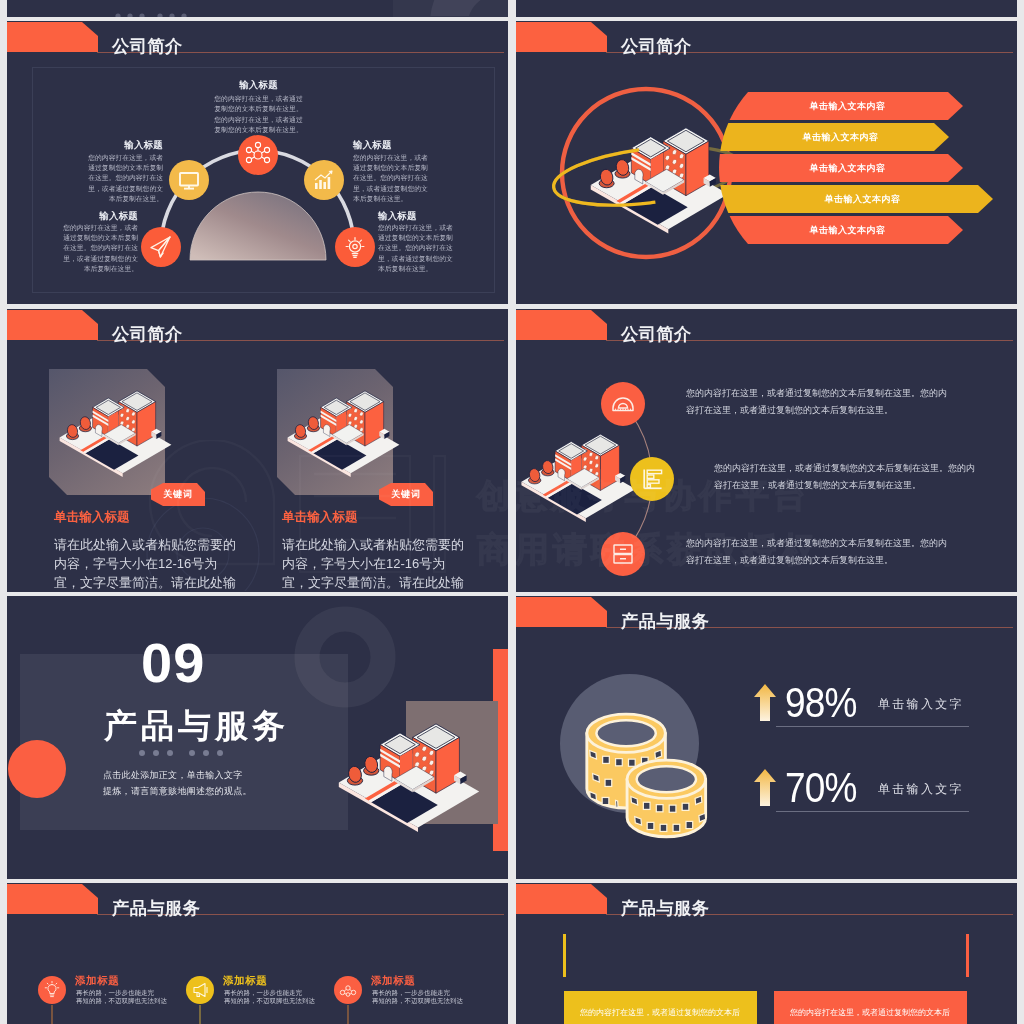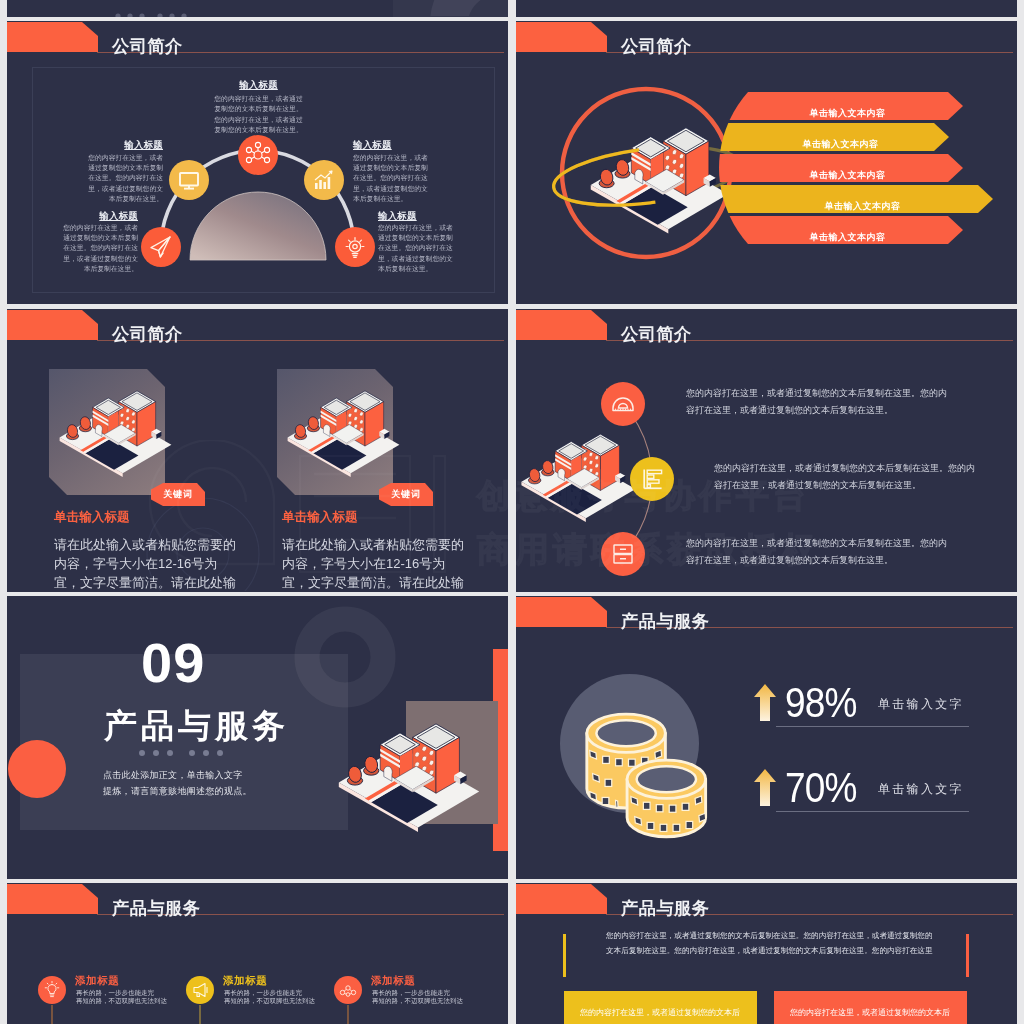--- a/index.html
+++ b/index.html
@@ -14,26 +14,26 @@
              clip-path: polygon(0 0, 75px 0, 100% 14px, 100% 100%, 0 100%); }
   .hdr-rule { position:absolute; left:90px; top:31px; right:4px; height:1px; background:#8a524c; }
   .hdr-title { position:absolute; left:105px; top:17px; font-size:17.2px; font-weight:bold;
                color:#f0f1f4; letter-spacing:0.5px; line-height:1; white-space:nowrap; }
 
   svg.iso { position:absolute; overflow:visible; }
   .abs { position:absolute; }
 
   
   .s2-box { position:absolute; left:25px; top:46px; right:13px; bottom:11px; border:1px solid #3b3f57; }
-  .s2-head { position:absolute; font-size:9.4px; font-weight:bold; color:#eceef4; white-space:nowrap; letter-spacing:.3px;text-decoration:underline; }
+  .s2-head { position:absolute; font-size:9.4px; font-weight:bold; color:#eceef4; white-space:nowrap; letter-spacing:.3px; }
   .s2-body { position:absolute; font-size:6.8px; color:#b7b9c8; line-height:1.5; }
   .node { position:absolute; border-radius:50%; }
 
   
-  .arrowbar { position:absolute; height:24px; display:flex; align-items:flex-end; justify-content:center;
+  .arrowbar { position:absolute; height:24px; display:flex; align-items:center; justify-content:center;
               font-size:9px; font-weight:bold; color:#fff; letter-spacing:.5px; }
 
   
   .kw { position:absolute; width:54px; height:23px; background:#fb5f42; color:#fff;
         font-size:9px; font-weight:bold; letter-spacing:.8px; display:flex; align-items:center; justify-content:center;
         clip-path: polygon(12px 0, calc(100% - 8px) 0, 100% 9px, 100% 100%, 12px 100%, 0 72%, 0 28%); }
   .s4-h { position:absolute; font-size:12.6px; font-weight:bold; color:#fc6140; letter-spacing:0px; }
   .s4-b { position:absolute; font-size:13px; color:#d6d8e2; line-height:1.48; }
 
   
@@ -680,21 +680,20 @@
 </div>
 
 <div class="slide c2 r5">
   <div class="hdr-tab"></div>
   <div class="hdr-rule"></div>
   <div class="hdr-title">产品与服务</div>
 
   <div class="abs" style="left:47px;top:51px;width:3px;height:43px;background:#edc01c;"></div>
   <div class="abs" style="left:450px;top:51px;width:3px;height:43px;background:#fb5f42;"></div>
 
-  <div class="s9-b" style="left:90px;top:45px;width:330px;">您的内容打在这里，或者通过复制您的文本后复制在这里。您的内容打在这里，或者通过复制您的文本后复制在这里。您的内容打在这里，或者通过复制您的文本后复制在这里。您的内容打在这里</div>
 
   <div class="s9-card" style="left:48px;top:108px;background:#edc01c;color:#fff;">
     <span>您的内容打在这里，或者通过复制您的文本后复制在这里。您的内容打在这里，或者通</span>
   </div>
   <div class="s9-card" style="left:258px;top:108px;background:#fb5f42;color:#fff;">
     <span>您的内容打在这里，或者通过复制您的文本后复制在这里。您的内容打在这里，或者通</span>
   </div>
 </div>
 
 </div>

